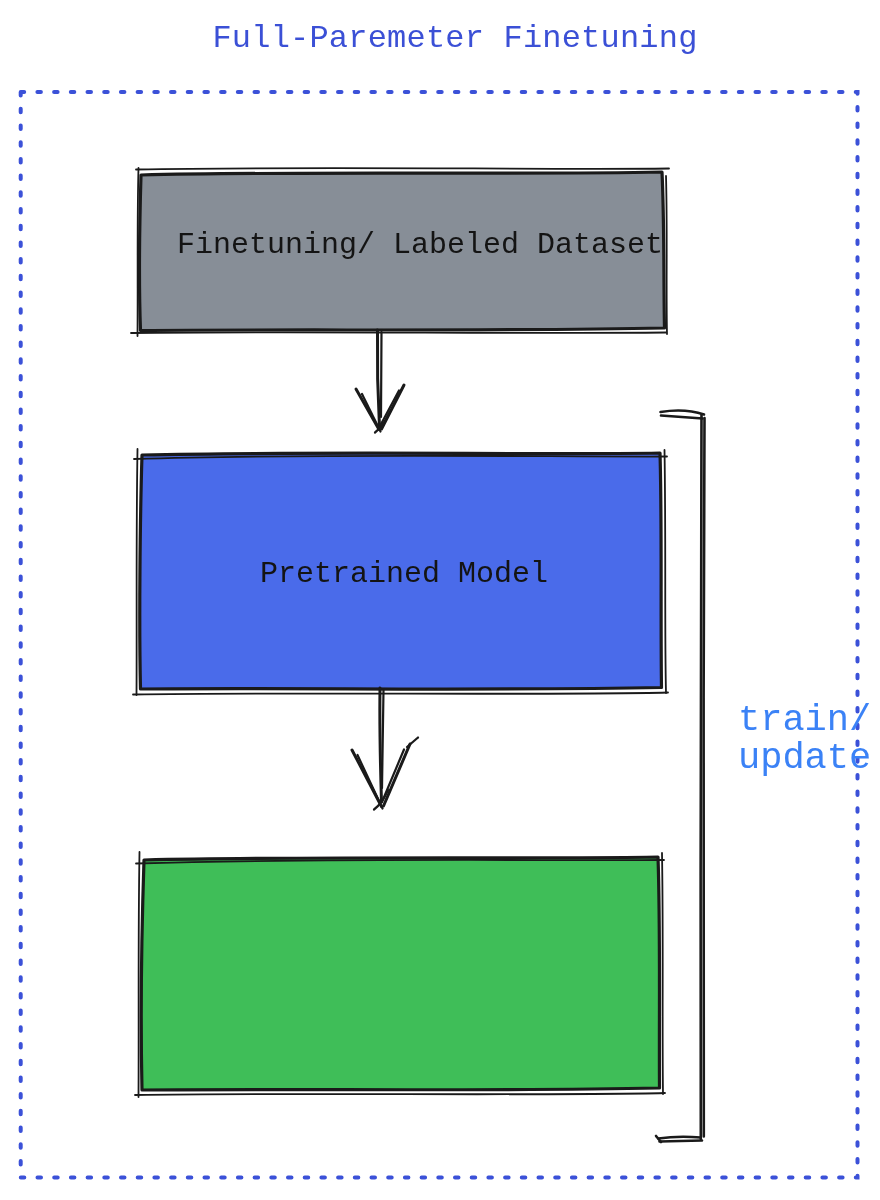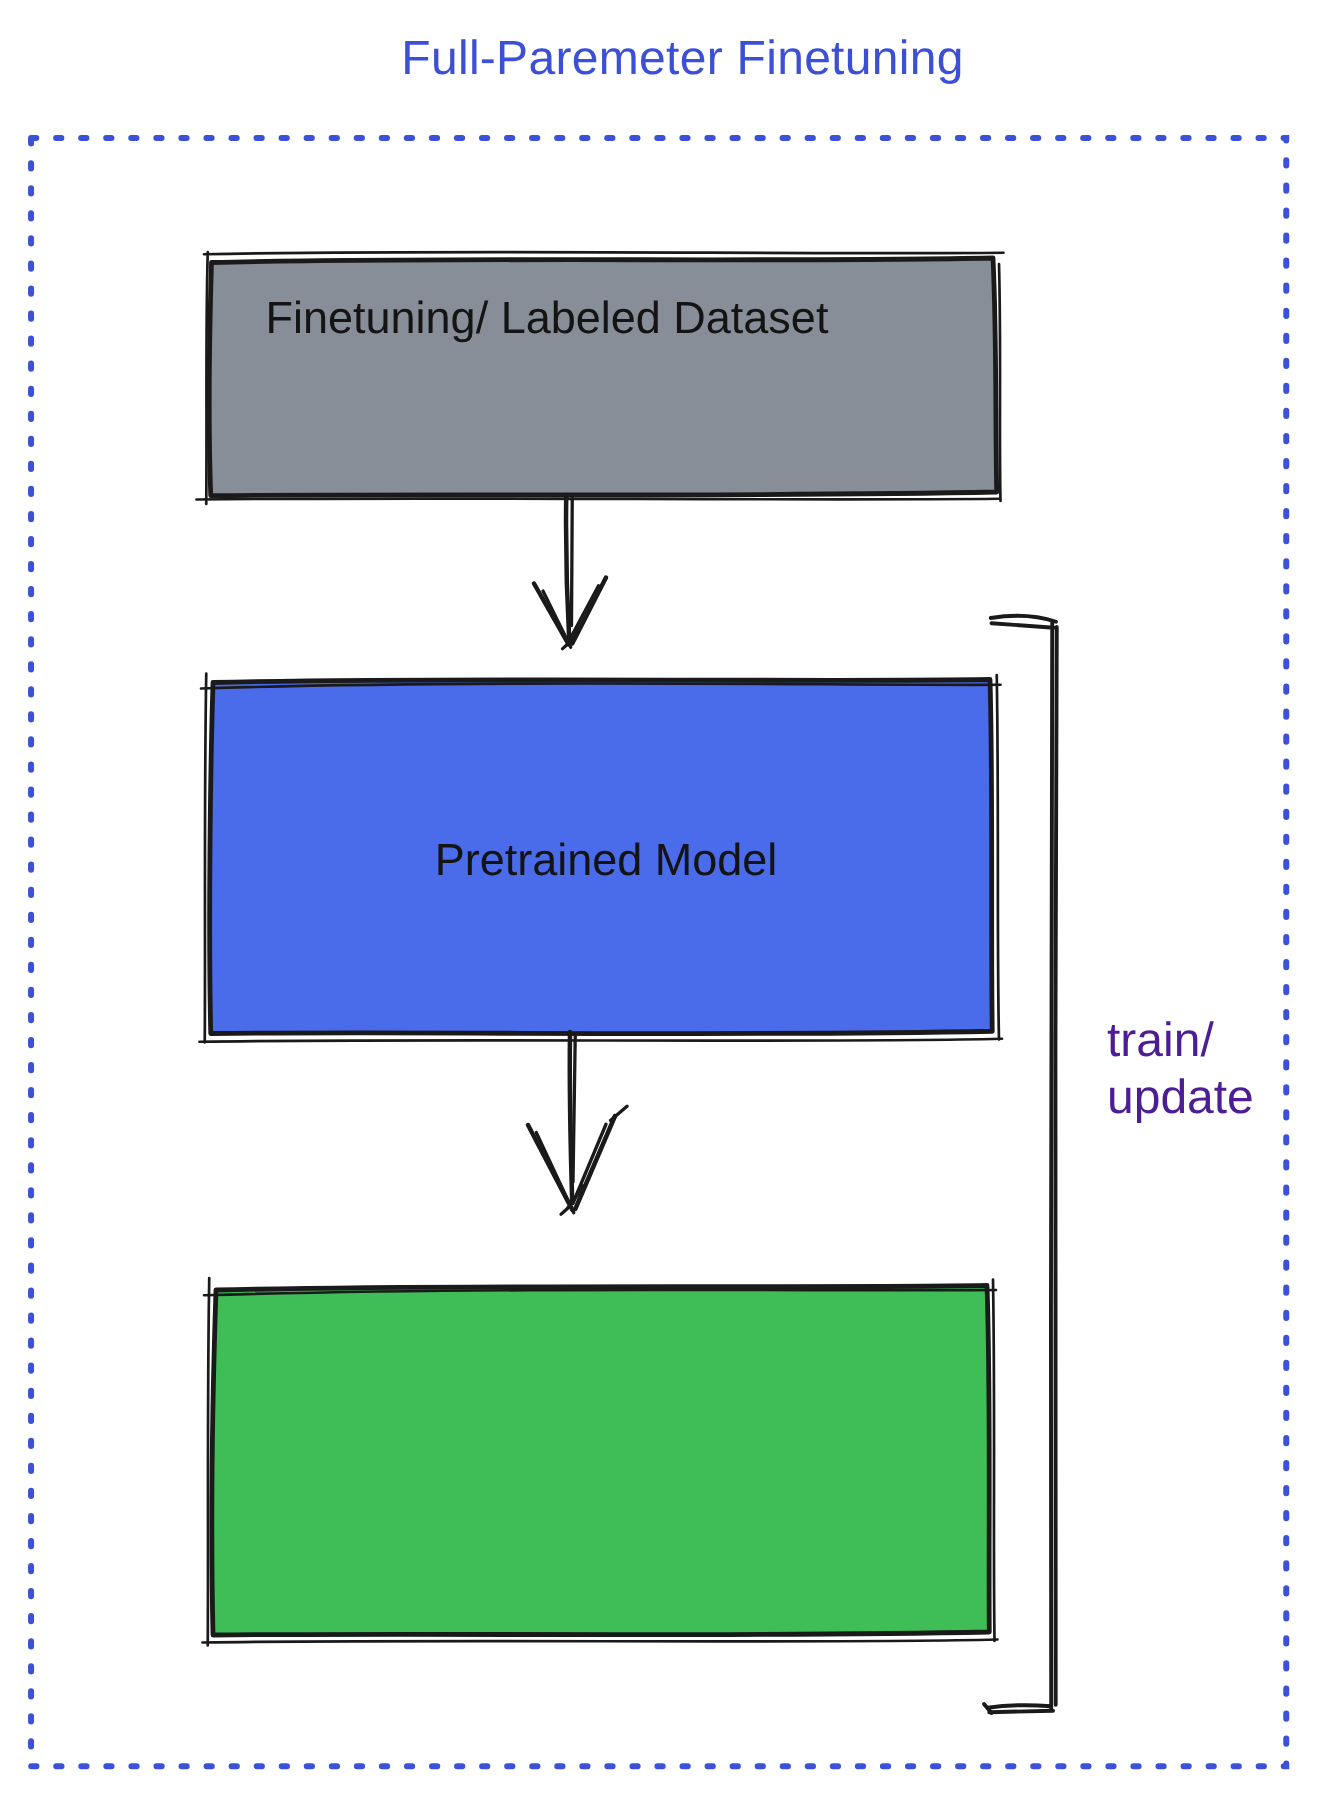--- a/index.html
+++ b/index.html
@@ -1,39 +1,39 @@
 <!DOCTYPE html>
 <html><head>
 <meta charset="utf-8">
 <style>
   html,body{margin:0;padding:0;background:#ffffff;}
   .stage{
     position:relative;width:880px;height:1200px;background:#ffffff;
-    font-family:Liberation Sans, sans-serif;overflow:hidden;
+    font-family:Liberation Mono, monospace;overflow:hidden;
   }
   .title{
     position:absolute;top:20px;left:15px;width:880px;text-align:center;
     font-size:32px;font-weight:500;color:#3b50d6;letter-spacing:.2px;
   }
   svg.layer{position:absolute;left:0;top:0;}
   .dash-rect{stroke-width:4;fill:none;stroke-linecap:round;}
   .box-main{stroke-width:3.2;stroke-linejoin:round;}
   .echo{stroke-width:1.8;fill:none;}
   .arrow{stroke-width:3;fill:none;}
   .arrow-echo{stroke-width:2.2;fill:none;}
   .bracket-line{stroke-width:2.6;fill:none;}
   .node-label{
     position:absolute;font-size:30px;color:#141414;white-space:nowrap;line-height:36px;
   }
-  #label-dataset{left:177px;top:195px;}
+  #label-dataset{left:177px;top:227px;}
   #label-pretrained{left:137px;width:534px;text-align:center;top:556px;}
   #label-classifier{left:140px;width:482px;text-align:center;top:961px;}
   .bracket-label{
-    position:absolute;left:738px;top:674px;font-size:32px;line-height:38px;
-    color:#4c1d95;white-space:pre-line;
+    position:absolute;left:738px;top:701px;font-size:37px;line-height:38px;
+    color:#3b82f6;white-space:pre-line;
   }
 </style>
 </head>
 <body>
 
 <div class="stage">
 
   <div class="title">Full-Paremeter Finetuning</div>
 
   <svg class="layer" width="880" height="1200" viewBox="0 0 880 1200">

